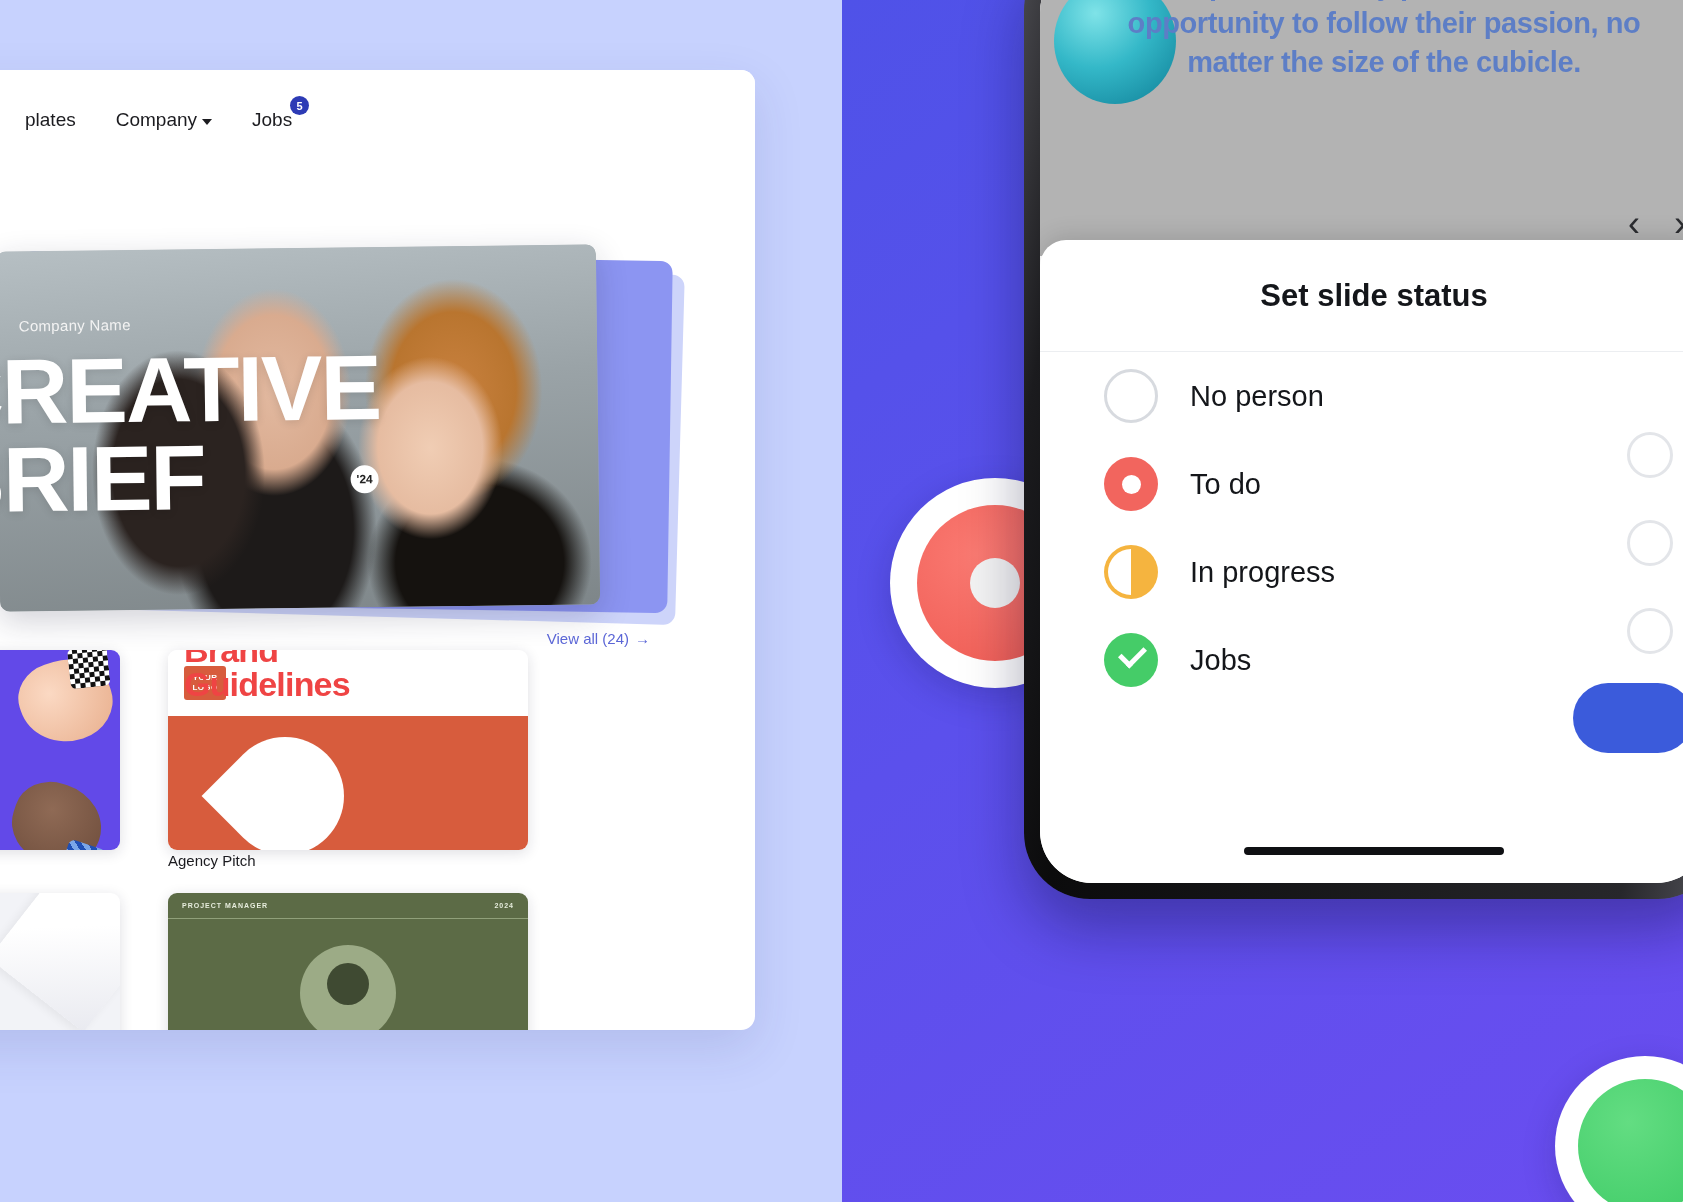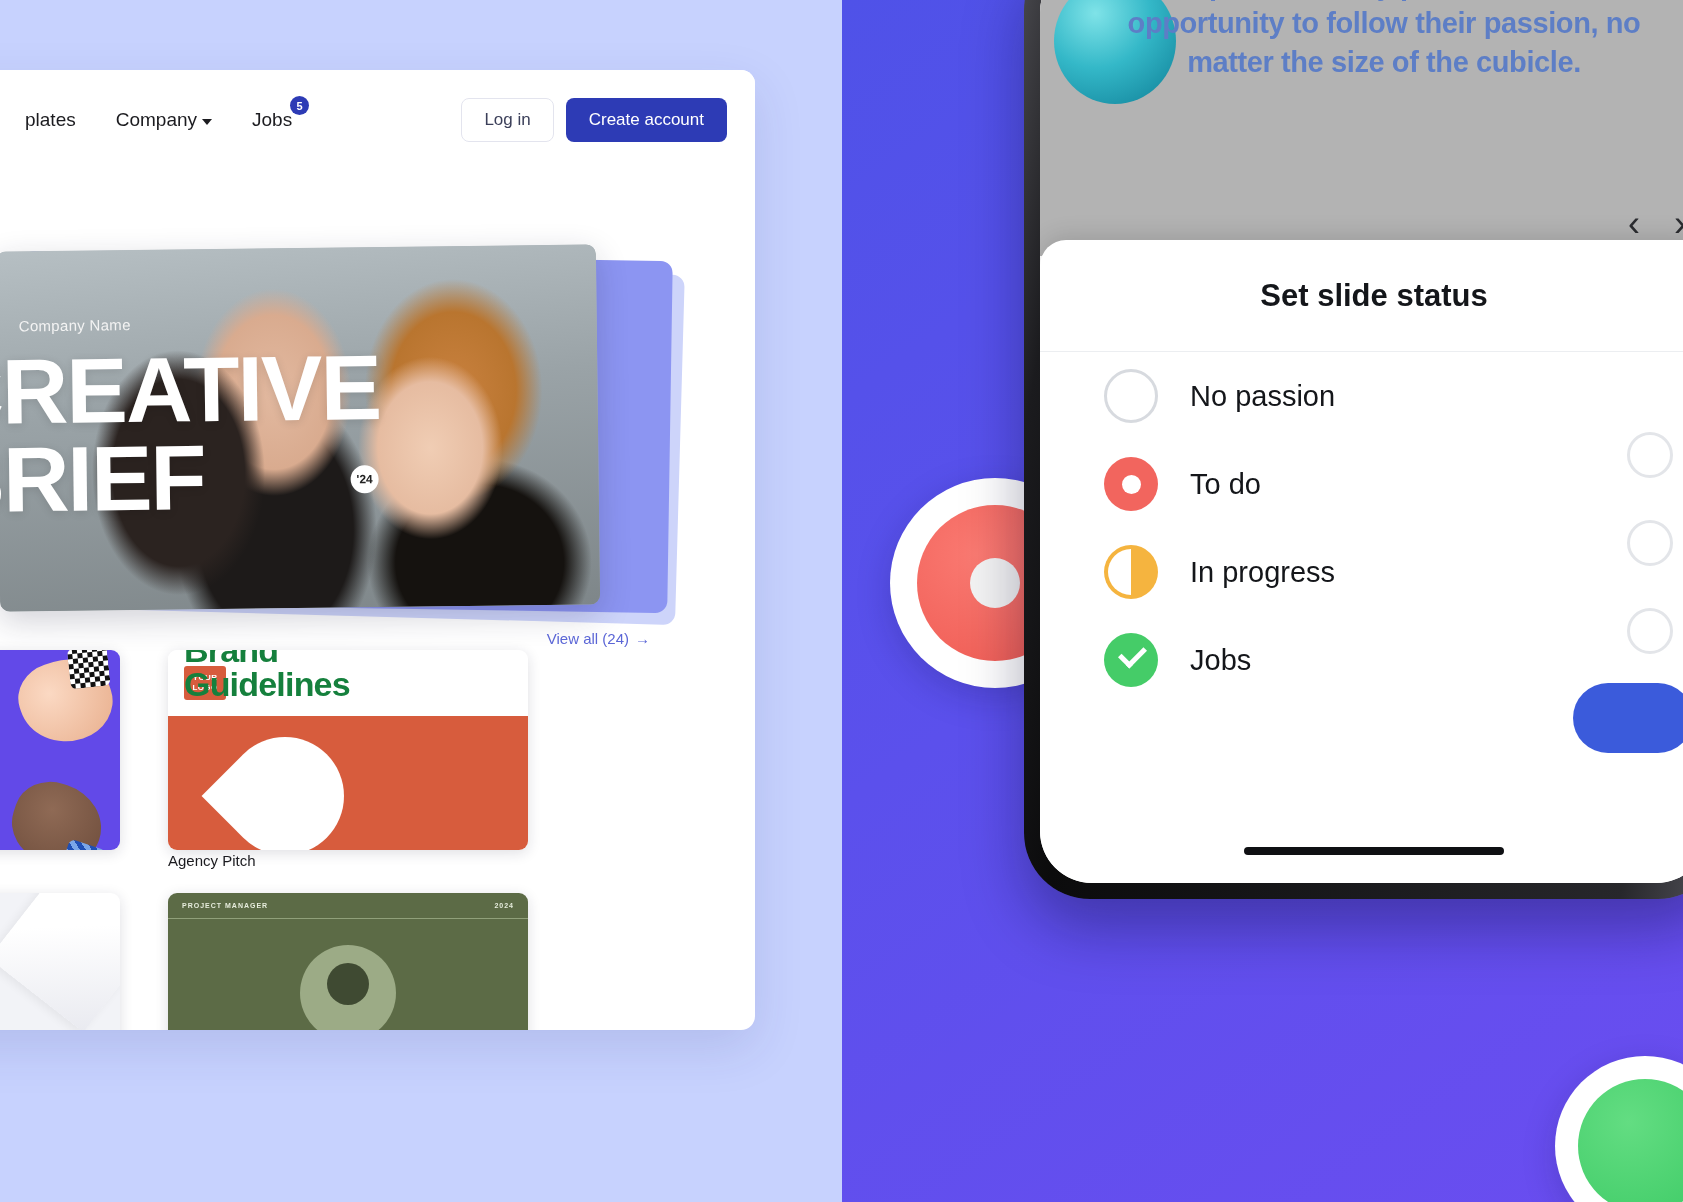--- a/index.html
+++ b/index.html
@@ -172,21 +172,21 @@
     width: 44%; background: #fff; position: relative; padding: 16px;
   }
   .brand-logo {
     width: 42px; height: 34px; background: #d75c3d; border-radius: 3px;
     color: #fff; font-size: 8px; font-weight: 700; line-height: 1.25;
     display: flex; align-items: center; justify-content: center;
     text-align: center; letter-spacing: .4px;
   }
   .brand-title {
     position: absolute; left: 16px; bottom: 14px;
-    font-size: 34px; font-weight: 700; color: #15803d;
+    font-size: 34px; font-weight: 700; color: #ef4444;
     line-height: 1.02; letter-spacing: -.8px; white-space: nowrap;
   }
   .brand-right { flex: 1; background: #d75c3d; position: relative; overflow: hidden; }
   .brand-shape {
     position: absolute; left: 16%; top: 16%;
     width: 118px; height: 118px;
     background: #fff;
     border-radius: 0 100% 100% 100%;
     transform: rotate(-45deg);
   }
@@ -350,24 +350,20 @@
             <span>plates</span>
           </div>
           <div class="nav-item">
             <span>Company</span>
             <i class="chev"></i>
           </div>
           <div class="nav-item">
             <span>Jobs</span>
             <span class="badge">5</span>
           </div>
-        </div>
-        <div class="nav-right">
-          <button class="btn-login">Log in</button>
-          <button class="btn-create">Create account</button>
         </div>
       </div>
 
       <div class="hero-wrap">
         <div class="hero-stack3"></div>
         <div class="hero-stack2"></div>
         <div class="hero-card">
           <div class="photo-bg"></div>
           <div class="hero-company">Company Name</div>
           <div class="hero-title">
@@ -453,21 +449,21 @@
             <span>‹</span>
             <span>›</span>
           </div>
         </div>
 
         <div class="sheet">
           <div class="sheet-header">Set slide status</div>
 
           <div class="opt">
             <span class="dot none"></span>
-            <span class="opt-label">No passion</span>
+            <span class="opt-label">No person</span>
           </div>
           <div class="opt">
             <span class="dot todo"></span>
             <span class="opt-label">To do</span>
           </div>
           <div class="opt">
             <span class="dot prog"></span>
             <span class="opt-label">In progress</span>
           </div>
           <div class="opt">

